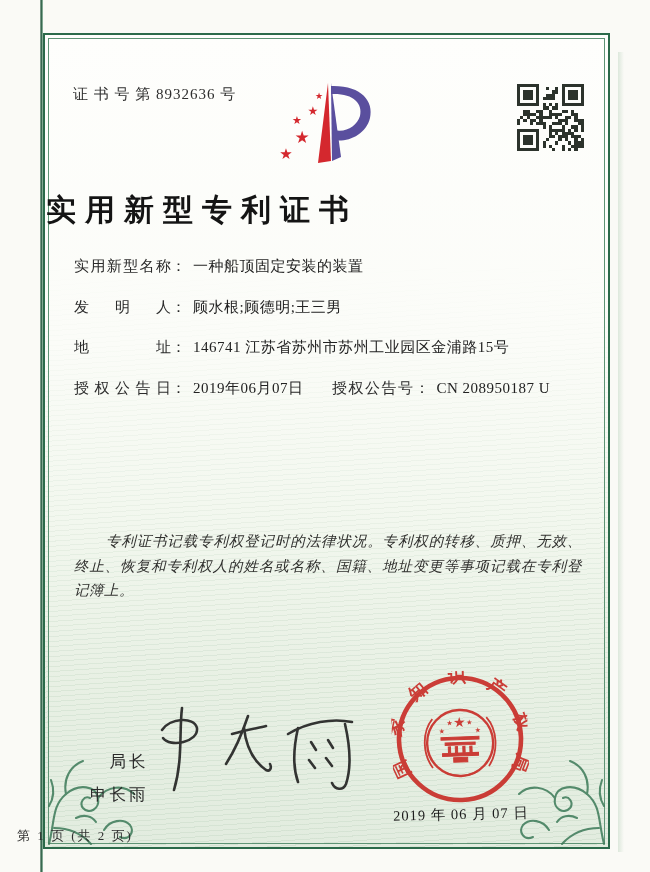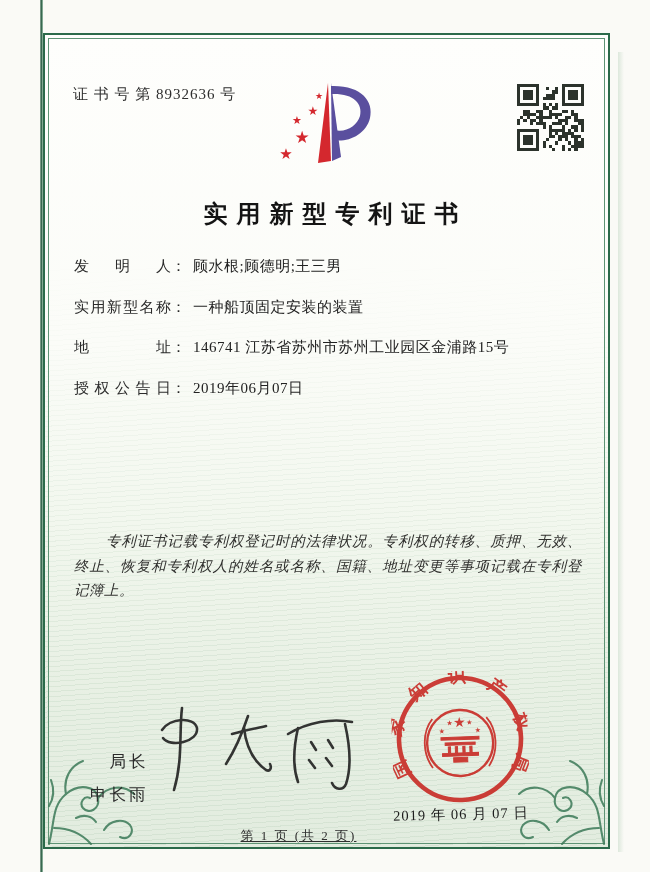--- a/index.html
+++ b/index.html
@@ -39,22 +39,22 @@
   .orn{position:absolute;width:96px;height:112px;opacity:.85;}
   .orn.bl{left:1px;bottom:1px;}
   .orn.br{right:1px;bottom:1px;transform:scaleX(-1);}
 
   .cert-no{position:absolute;left:28px;top:50px;font-size:15px;letter-spacing:1px;color:#2e2e2e;}
 
   .logo{position:absolute;left:221px;top:44px;width:118px;height:102px;}
   .qr{position:absolute;left:472px;top:49px;width:67px;height:67px;}
 
   .title{
-    position:absolute;left:0;top:151px;width:100%;margin:12px;
-    text-align:center;font-size:24px;font-weight:700;letter-spacing:9px;
+    position:absolute;left:0;top:151px;width:100%;margin:4px;
+    text-align:left;font-size:30px;font-weight:700;letter-spacing:9px;
     color:#141414;transform:translateX(-3px);
   }
 
   .fields{position:absolute;left:29px;top:222px;width:520px;font-size:15px;}
   .row{position:relative;height:40.5px;white-space:nowrap;}
   .flabel{display:inline-block;width:97px;text-align:justify;text-align-last:justify;color:#2b2b2b;}
   .colon{margin-right:7px;}
   .fvalue{letter-spacing:.5px;color:#222;}
   .row-right{position:absolute;left:258px;top:0;}
   .row-right .flabel{width:auto;letter-spacing:1.5px;}
@@ -65,21 +65,21 @@
     color:#30302e;text-align:justify;letter-spacing:.5px;
   }
   .body-text p{margin:0;text-indent:2.2em;}
 
   .director{position:absolute;left:45px;top:710px;font-size:16.5px;letter-spacing:3px;line-height:33px;color:#2a2a2a;text-align:right;}
   .signature{position:absolute;left:103px;top:657px;width:218px;height:108px;}
 
   .seal{position:absolute;left:347px;top:636px;width:136px;height:136px;transform:rotate(-2deg);opacity:.93;}
   .seal-date{position:absolute;left:338px;top:770px;width:156px;text-align:center;font-size:14.5px;letter-spacing:1px;color:#1d1d1d;transform:rotate(-1.5deg);}
 
-  .page-info{position:absolute;left:0;top:792px;width:100%;text-align:center;font-size:13px;letter-spacing:2px;color:#2f2f2f;transform:translateX(-28px);text-decoration:underline;}
+  .page-info{position:absolute;left:0;top:792px;width:100%;text-align:left;font-size:13px;letter-spacing:2px;color:#2f2f2f;transform:translateX(-28px);}
 </style>
 </head>
 <body>
 
 <div class="page">
   <div class="spine"></div>
   <div class="page-edge-right"></div>
 
   <div class="frame">
     <div class="inner-line"></div>
@@ -342,30 +342,33 @@
           <rect x="35.2" y="64.0" width="3.2" height="3.2"></rect>
           <rect x="44.8" y="64.0" width="3.2" height="3.2"></rect>
           <rect x="51.2" y="64.0" width="3.2" height="3.2"></rect>
           <rect x="57.6" y="64.0" width="3.2" height="3.2"></rect>
         </svg></div>
 
     <h1 class="title">实用新型专利证书</h1>
 
     <div class="fields">
       <div class="row">
-        <span class="flabel">发明人</span><span class="colon">：</span><span class="fvalue">顾水根;顾德明;王三男</span>
+        <span class="flabel">实用新型名称</span><span class="colon">：</span><span class="fvalue">一种船顶固定安装的装置</span>
       </div>
       <div class="row">
-        <span class="flabel">实用新型名称</span><span class="colon">：</span><span class="fvalue">一种船顶固定安装的装置</span>
+        <span class="flabel">发明人</span><span class="colon">：</span><span class="fvalue">顾水根;顾德明;王三男</span>
       </div>
       <div class="row">
         <span class="flabel">地址</span><span class="colon">：</span><span class="fvalue">146741 江苏省苏州市苏州工业园区金浦路15号</span>
       </div>
       <div class="row">
         <span class="flabel">授权公告日</span><span class="colon">：</span><span class="fvalue">2019年06月07日</span>
+        <span class="row-right">
+          <span class="flabel">授权公告号</span><span class="colon">：</span><span class="fvalue">CN 208950187 U</span>
+        </span>
       </div>
     </div>
 
     <div class="body-text">
       <p>专利证书记载专利权登记时的法律状况。专利权的转移、质押、无效、终止、恢复和专利权人的姓名或名称、国籍、地址变更等事项记载在专利登记簿上。</p>
     </div>
 
     <div class="director">
       <div>局长</div>
       <div>申长雨</div>

